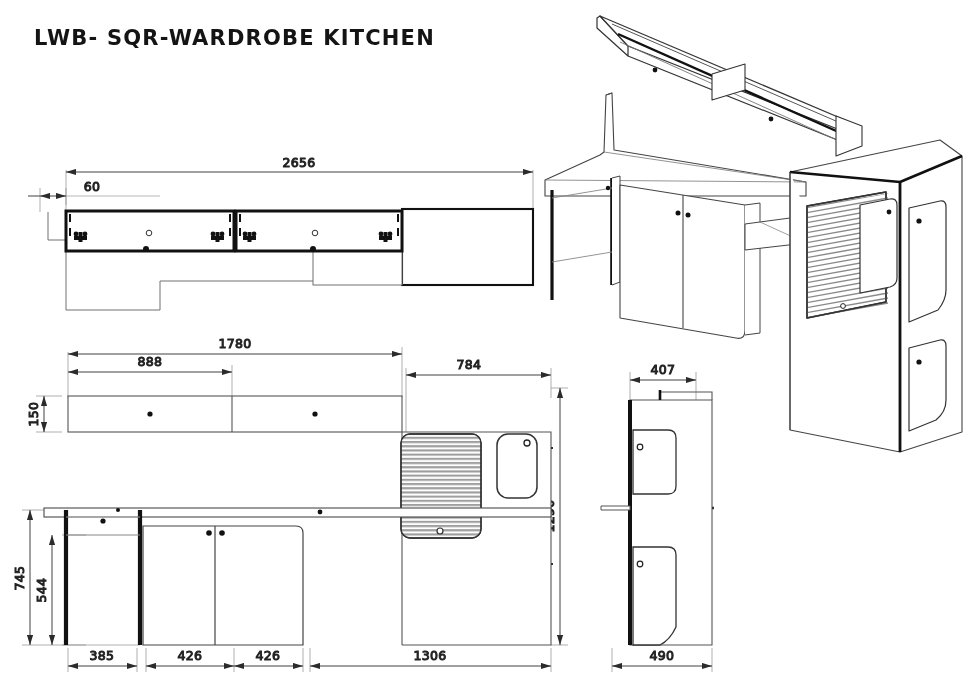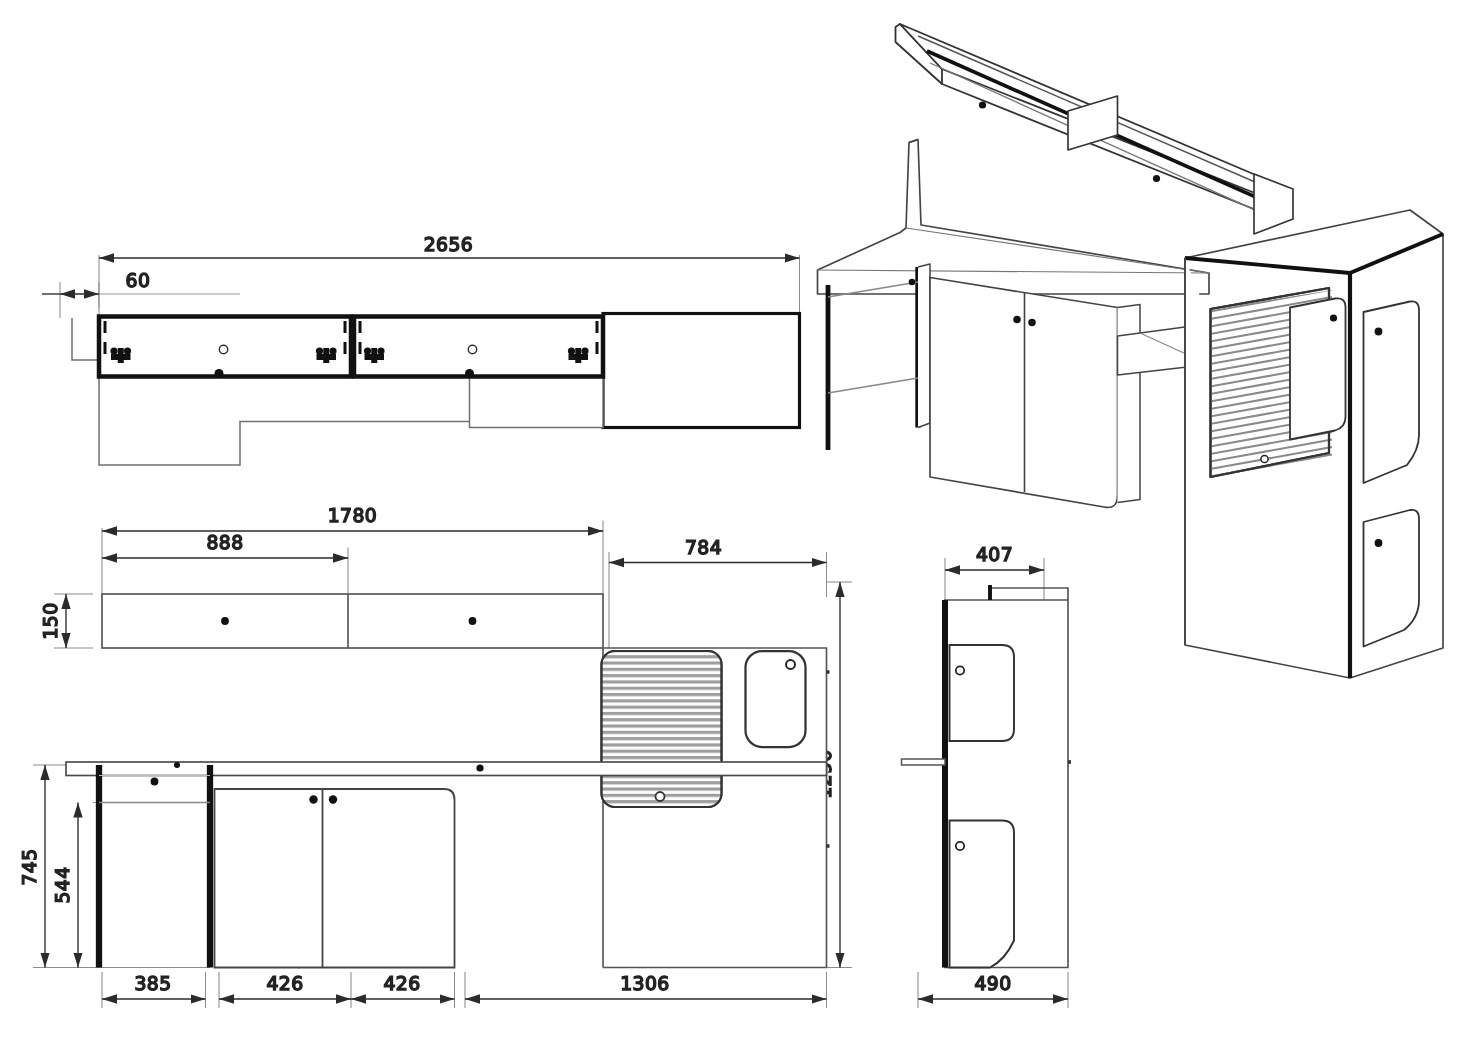--- a/index.html
+++ b/index.html
@@ -21,20 +21,21 @@
     font-family:"DejaVu Sans", sans-serif;
     fill:#2b2b2b;
   }
   .dimtext{font-size:12.5px;letter-spacing:.3px;}
 </style>
 </head>
 <body>
 
 <div id="sheet">
 
+  <div id="drawing-title">LWB- SQR-WARDROBE KITCHEN</div>
 
   <svg id="cad" width="972" height="691" viewBox="0 0 972 691">
     <defs>
       <marker id="ah-r" markerWidth="11" markerHeight="7" refX="10" refY="3.5" orient="auto" markerUnits="userSpaceOnUse">
         <path d="M0,0.4 L10,3.5 L0,6.6 Z" fill="#2b2b2b"></path>
       </marker>
       <marker id="ah-l" markerWidth="11" markerHeight="7" refX="1" refY="3.5" orient="auto" markerUnits="userSpaceOnUse">
         <path d="M11,0.4 L1,3.5 L11,6.6 Z" fill="#2b2b2b"></path>
       </marker>
       <pattern id="tambour" width="4" height="4.2" patternUnits="userSpaceOnUse">

